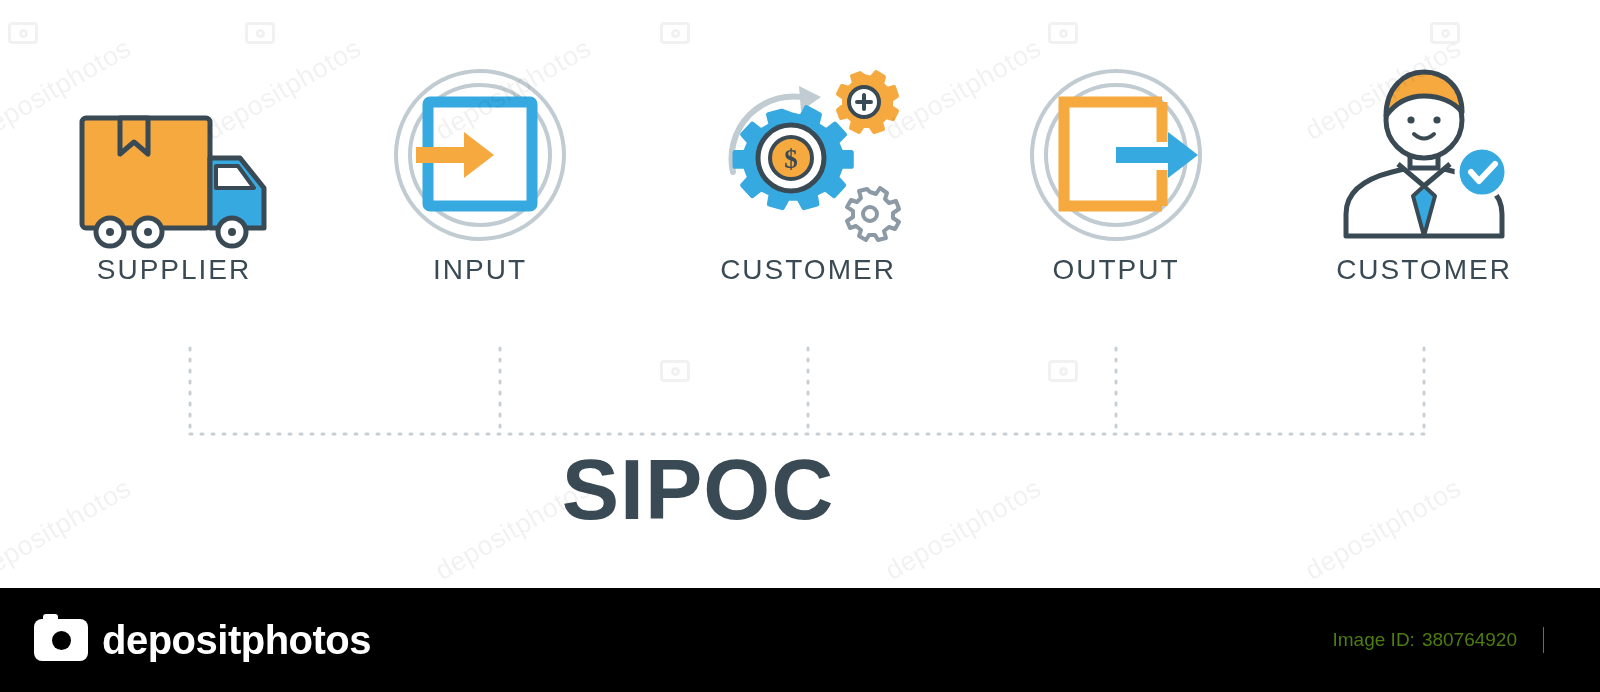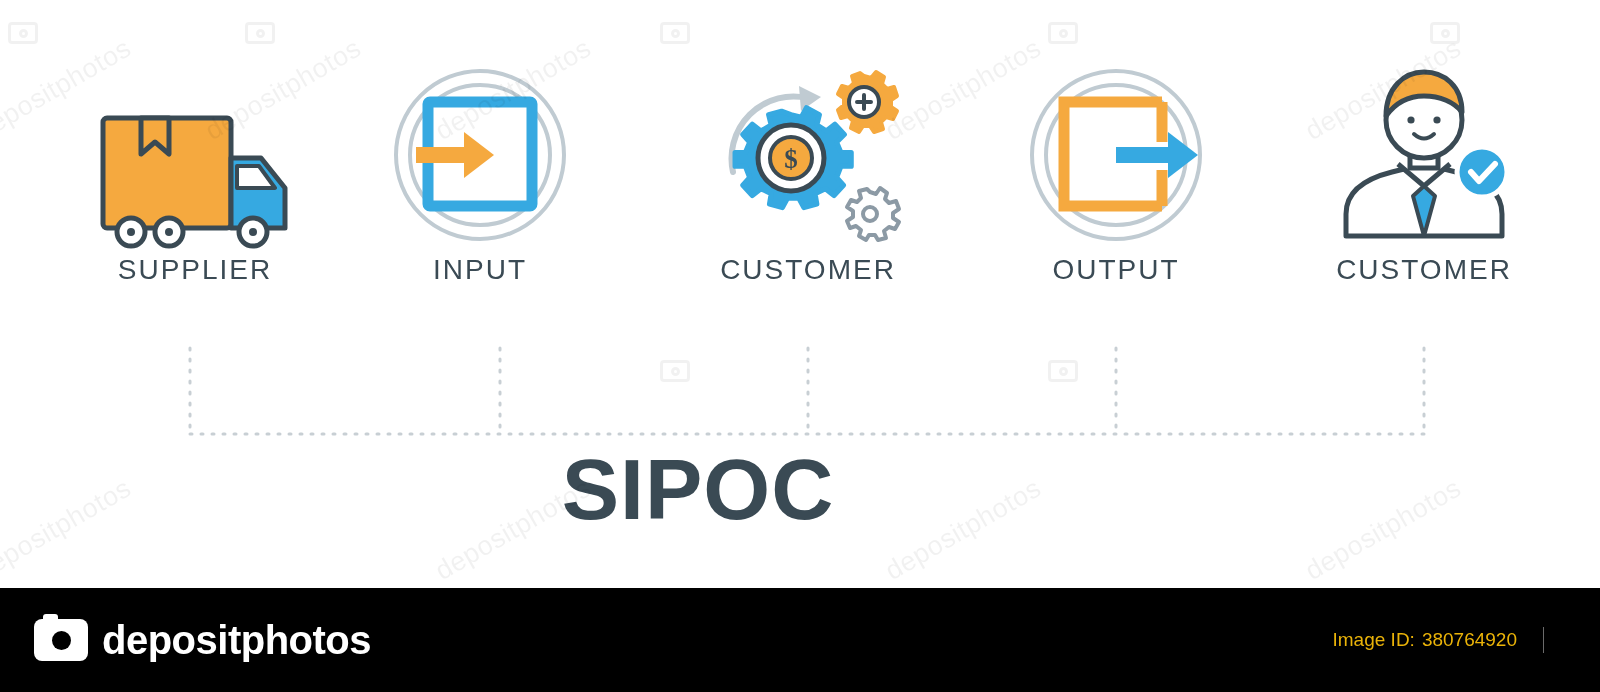--- a/index.html
+++ b/index.html
@@ -157,21 +157,21 @@
     font-size: 40px;
     font-weight: bold;
     letter-spacing: -0.5px;
     font-family: "Liberation Sans", sans-serif;
   }
   #footer-right {
     margin-left: auto;
     margin-right: 30px;
     display: flex;
     align-items: center;
-    color: #eab308;
+    color: #4d7c0f;
     font-size: 19px;
     font-family: "Liberation Sans", sans-serif;
   }
   #footer-divider {
     width: 1px;
     height: 26px;
     background: #6a6a6a;
     margin: 0 26px;
   }
 </style>
@@ -184,21 +184,21 @@
     <g stroke="#C8CFD4" stroke-width="3" stroke-dasharray="2 9" stroke-linecap="round" fill="none">
       <line x1="190" y1="348" x2="190" y2="434"></line>
       <line x1="500" y1="348" x2="500" y2="434"></line>
       <line x1="808" y1="348" x2="808" y2="434"></line>
       <line x1="1116" y1="348" x2="1116" y2="434"></line>
       <line x1="1424" y1="348" x2="1424" y2="434"></line>
       <line x1="190" y1="434" x2="1424" y2="434"></line>
     </g>
   </svg>
 
-  <div class="item" style="left:65px">
+  <div class="item" style="left:44px">
     <div class="item-icon">
       <svg width="220" height="190" viewBox="0 0 220 190">
 
         <rect x="18" y="58" width="128" height="110" rx="4" fill="#F5A93F" stroke="#3A4A54" stroke-width="5"></rect>
 
         <path d="M56 58 l0 36 l14 -12 l14 12 l0 -36 z" fill="#F5A93F" stroke="#3A4A54" stroke-width="5" stroke-linejoin="round"></path>
 
         <path d="M146 98 h30 l24 30 v40 h-54 z" fill="#36A9E1" stroke="#3A4A54" stroke-width="5" stroke-linejoin="round"></path>
         <path d="M152 106 h22 l16 22 h-38 z" fill="#ffffff" stroke="#3A4A54" stroke-width="4" stroke-linejoin="round"></path>
 

